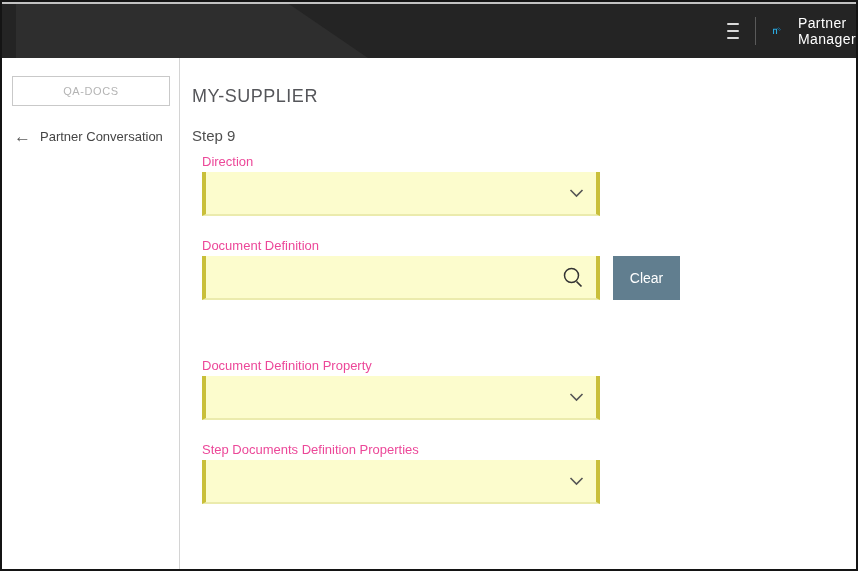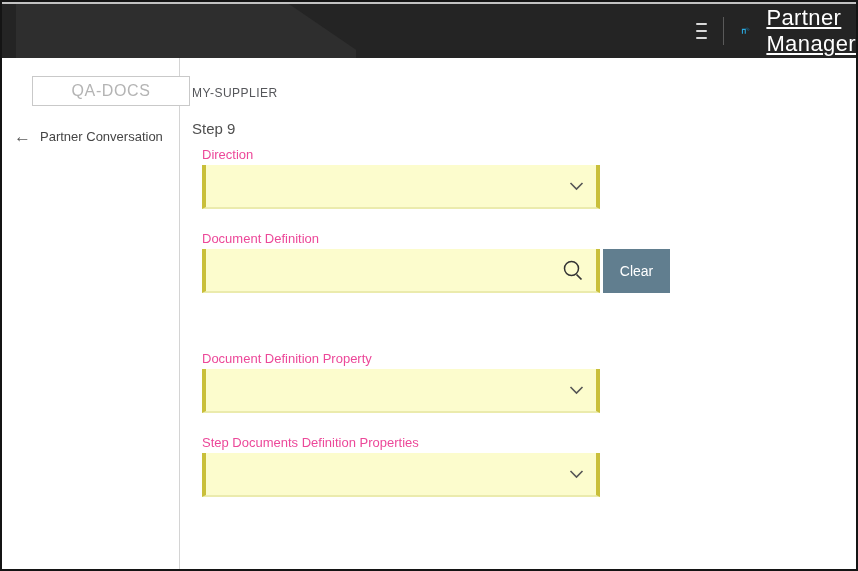--- a/index.html
+++ b/index.html
@@ -41,52 +41,51 @@
 
   .hamburger { width:28px; cursor:pointer; }
   .hamburger span {
     display:block; height:2px; background:#d9d9d9; margin:5px 0; border-radius:1px;
   }
   .header-divider {
     width:1px; height:28px; background:#5a5a5a; margin:0 16px;
   }
   .logo { width:26px; height:26px; margin-right:16px; display:block; }
   .app-title {
-    color:#ffffff; font-size:22px; letter-spacing:.4px; font-weight:400;text-decoration:underline;
+    color:#ffffff; font-size:14px; letter-spacing:.4px; font-weight:400;
   }
 
   
   .content { display:flex; height:513px; background:#fff; }
 
   .sidebar {
     width:178px; min-width:178px;
     border-right:1px solid #d4d4d4;
     padding:18px 10px 0 10px;
   }
   .partner-button {
     display:block; width:158px; height:30px;
     border:1px solid #c9c9c9; background:#fff;
-    color:#b4b4b4; font-size:16px; letter-spacing:.6px;
+    color:#b4b4b4; font-size:11px; letter-spacing:.6px;
     text-align:center; line-height:28px;
     font-family:"Liberation Sans", sans-serif;
     cursor:pointer;
-    margin-left:20px;
   }
   .back-link {
     display:flex; align-items:center; gap:9px;
     margin:22px 0 0 2px;
     color:#454545; font-size:13px;
     cursor:pointer; text-decoration:none;
   }
   .back-arrow { color:#5a5a5a; font-size:17px; line-height:1; }
 
   
   .main { flex:1; padding:28px 0 0 12px; }
   .page-title {
-    font-size:12px; font-weight:400; color:#55565a; letter-spacing:.5px;
+    font-size:18px; font-weight:400; color:#55565a; letter-spacing:.5px;
     margin-bottom:20px;
   }
   .step-title { font-size:15px; color:#4f4f4f; margin-bottom:10px; }
 
   .form { margin-left:10px; }
   .field-label {
     display:block; font-size:13px; color:#ec4899; margin-bottom:3px;
   }
   .field {
     position:relative;
@@ -103,21 +102,21 @@
     font-size:14px; color:#333;
     font-family:"Liberation Sans", sans-serif;
   }
   .field .icon {
     position:absolute; right:12px; top:50%; transform:translateY(-50%);
     display:flex; align-items:center; pointer-events:auto; cursor:pointer;
   }
 
   .group { margin-bottom:22px; }
   .group-wide-gap { margin-bottom:58px; }
-  .field-row { display:flex; align-items:flex-start; gap:3px; }
+  .field-row { display:flex; align-items:flex-start; gap:13px; }
 
   .clear-button {
     width:67px; height:44px;
     background:#617e8f; color:#ffffff;
     border:none; font-size:14px;
     font-family:"Liberation Sans", sans-serif;
     cursor:pointer;
   }
 </style>
 </head>

